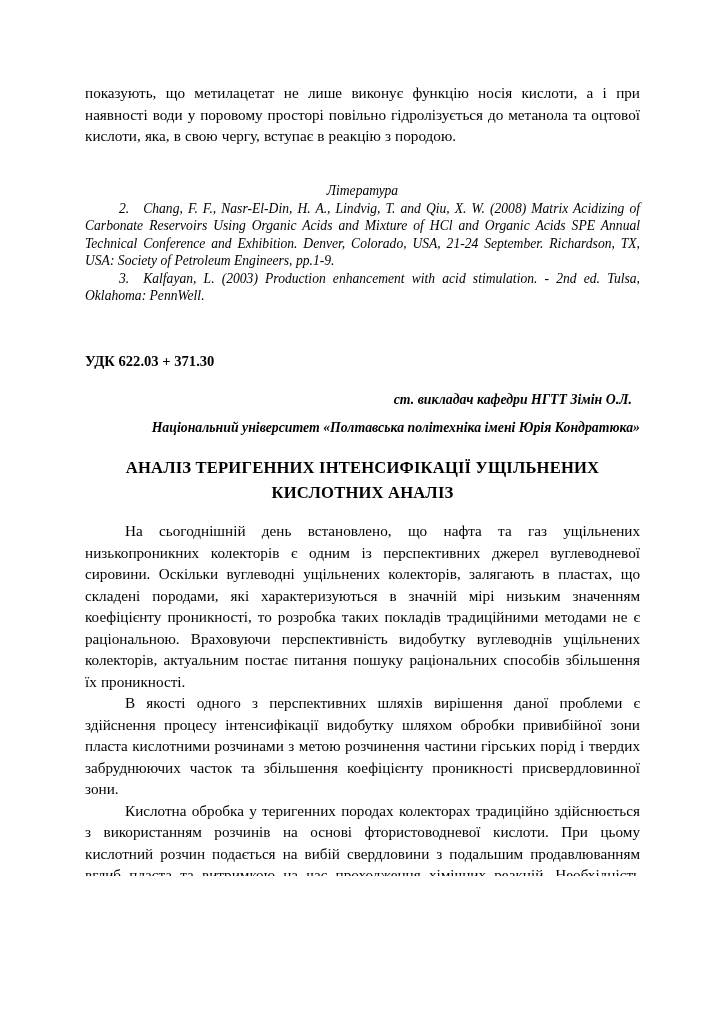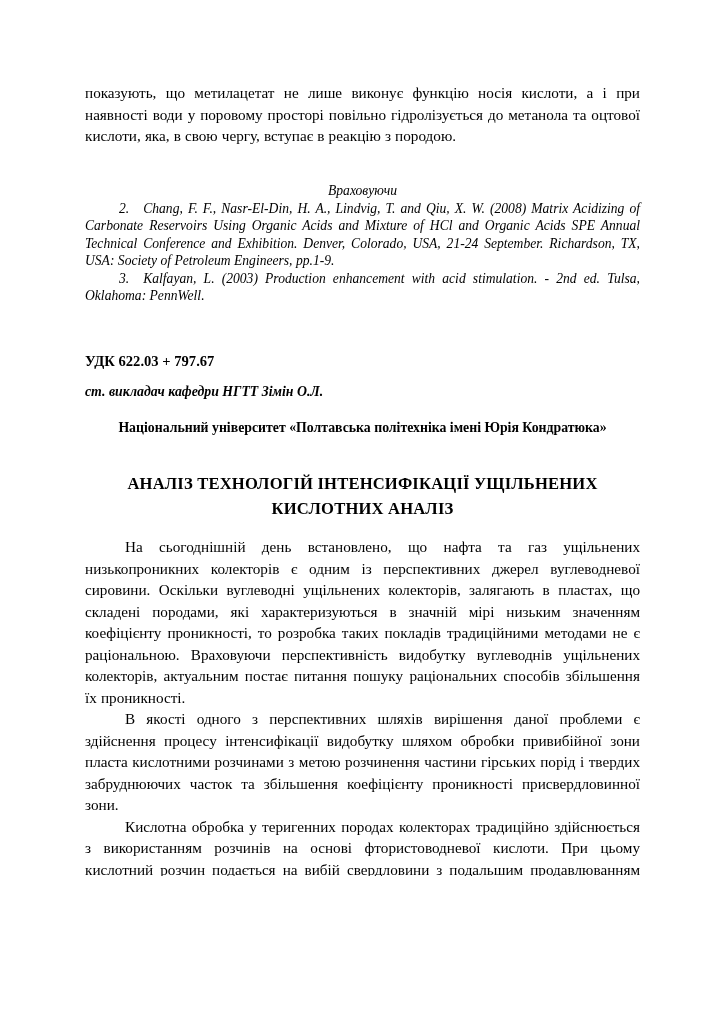--- a/index.html
+++ b/index.html
@@ -71,29 +71,30 @@
     margin: 0;
     text-align: left;
   }
 
   
   .author-line {
     font-size: 13.8px;
     line-height: 19.5px;
     font-style: italic;
     font-weight: bold;
-    text-align: left;
-    margin: 0;
+    text-align: right;
+    margin: 8px;
   }
   .affiliation {
     font-size: 13.8px;
     line-height: 19.5px;
+    font-style: italic;
     font-weight: bold;
-    text-align: center;
-    margin: 16px;
+    text-align: right;
+    margin: 0;
   }
 
   
   .article-title {
     font-size: 16.6px;
     line-height: 25px;
     font-weight: bold;
     text-align: center;
     margin: 0;
     letter-spacing: 0.01em;
@@ -121,40 +122,40 @@
 <body>
 
 <div class="page">
 
   <div class="content">
 
     <p class="para">показують, що метилацетат не лише виконує функцію носія кислоти, а і при наявності води у поровому просторі повільно гідролізується до метанола та оцтової кислоти, яка, в свою чергу, вступає в реакцію з породою.</p>
 
     <div class="sp-1"></div>
 
-    <div class="refs-heading">Враховуючи</div>
+    <div class="refs-heading">Література</div>
 
 
     <p class="ref-item"><span class="ref-num">2.</span><span class="ref-gap"></span><span>Chang, F. F., Nasr-El-Din, H. A., Lindvig, T. and Qiu, X. W. (2008) Matrix Acidizing of Carbonate Reservoirs Using Organic Acids and Mixture of HCl and Organic Acids SPE Annual Technical Conference and Exhibition. Denver, Colorado, USA, 21-24 September. Richardson, TX, USA: Society of Petroleum Engineers, pp.1-9.</span></p>
 
     <p class="ref-item"><span class="ref-num">3.</span><span class="ref-gap"></span><span>Kalfayan, L. (2003) Production enhancement with acid stimulation. - 2nd ed. Tulsa, Oklahoma: PennWell.</span></p>
 
     <div class="sp-2"></div>
 
-    <div class="udc">УДК 622.03 + 797.67</div>
+    <div class="udc">УДК 622.03 + 371.30</div>
 
     <div class="sp-3"></div>
 
     <div class="author-line">ст. викладач кафедри НГТТ Зімін О.Л.</div>
     <div class="affiliation">Національний університет «Полтавська політехніка імені Юрія Кондратюка»</div>
 
     <div class="sp-4"></div>
 
     <div class="article-title">
-      <div>АНАЛІЗ ТЕХНОЛОГІЙ ІНТЕНСИФІКАЦІЇ УЩІЛЬНЕНИХ</div>
+      <div>АНАЛІЗ ТЕРИГЕННИХ ІНТЕНСИФІКАЦІЇ УЩІЛЬНЕНИХ</div>
       <div>КИСЛОТНИХ АНАЛІЗ</div>
     </div>
 
     <div class="sp-5"></div>
 
     <p class="para indent">На сьогоднішній день встановлено, що нафта та газ ущільнених низькопроникних колекторів є одним із перспективних джерел вуглеводневої сировини. Оскільки вуглеводні ущільнених колекторів, залягають в пластах, що складені породами, які характеризуються в значній мірі низьким значенням коефіцієнту проникності, то розробка таких покладів традиційними методами не є раціональною. Враховуючи перспективність видобутку вуглеводнів ущільнених колекторів, актуальним постає питання пошуку раціональних способів збільшення їх проникності.</p>
     <p class="para indent">В якості одного з перспективних шляхів вирішення даної проблеми є здійснення процесу інтенсифікації видобутку шляхом обробки привибійної зони пласта кислотними розчинами з метою розчинення частини гірських порід і твердих забруднюючих часток та збільшення коефіцієнту проникності присвердловинної зони.</p>
     <p class="para indent">Кислотна обробка у теригенних породах колекторах традиційно здійснюється з використанням розчинів на основі фтористоводневої кислоти. При цьому кислотний розчин подається на вибій свердловини з подальшим продавлюванням  вглиб пласта та витримкою на час проходження хімічних реакцій. Необхідність застосування саме фтористоводневої кислоти обумовлена наявністю в складі даної речовини</p>
 
   </div>

